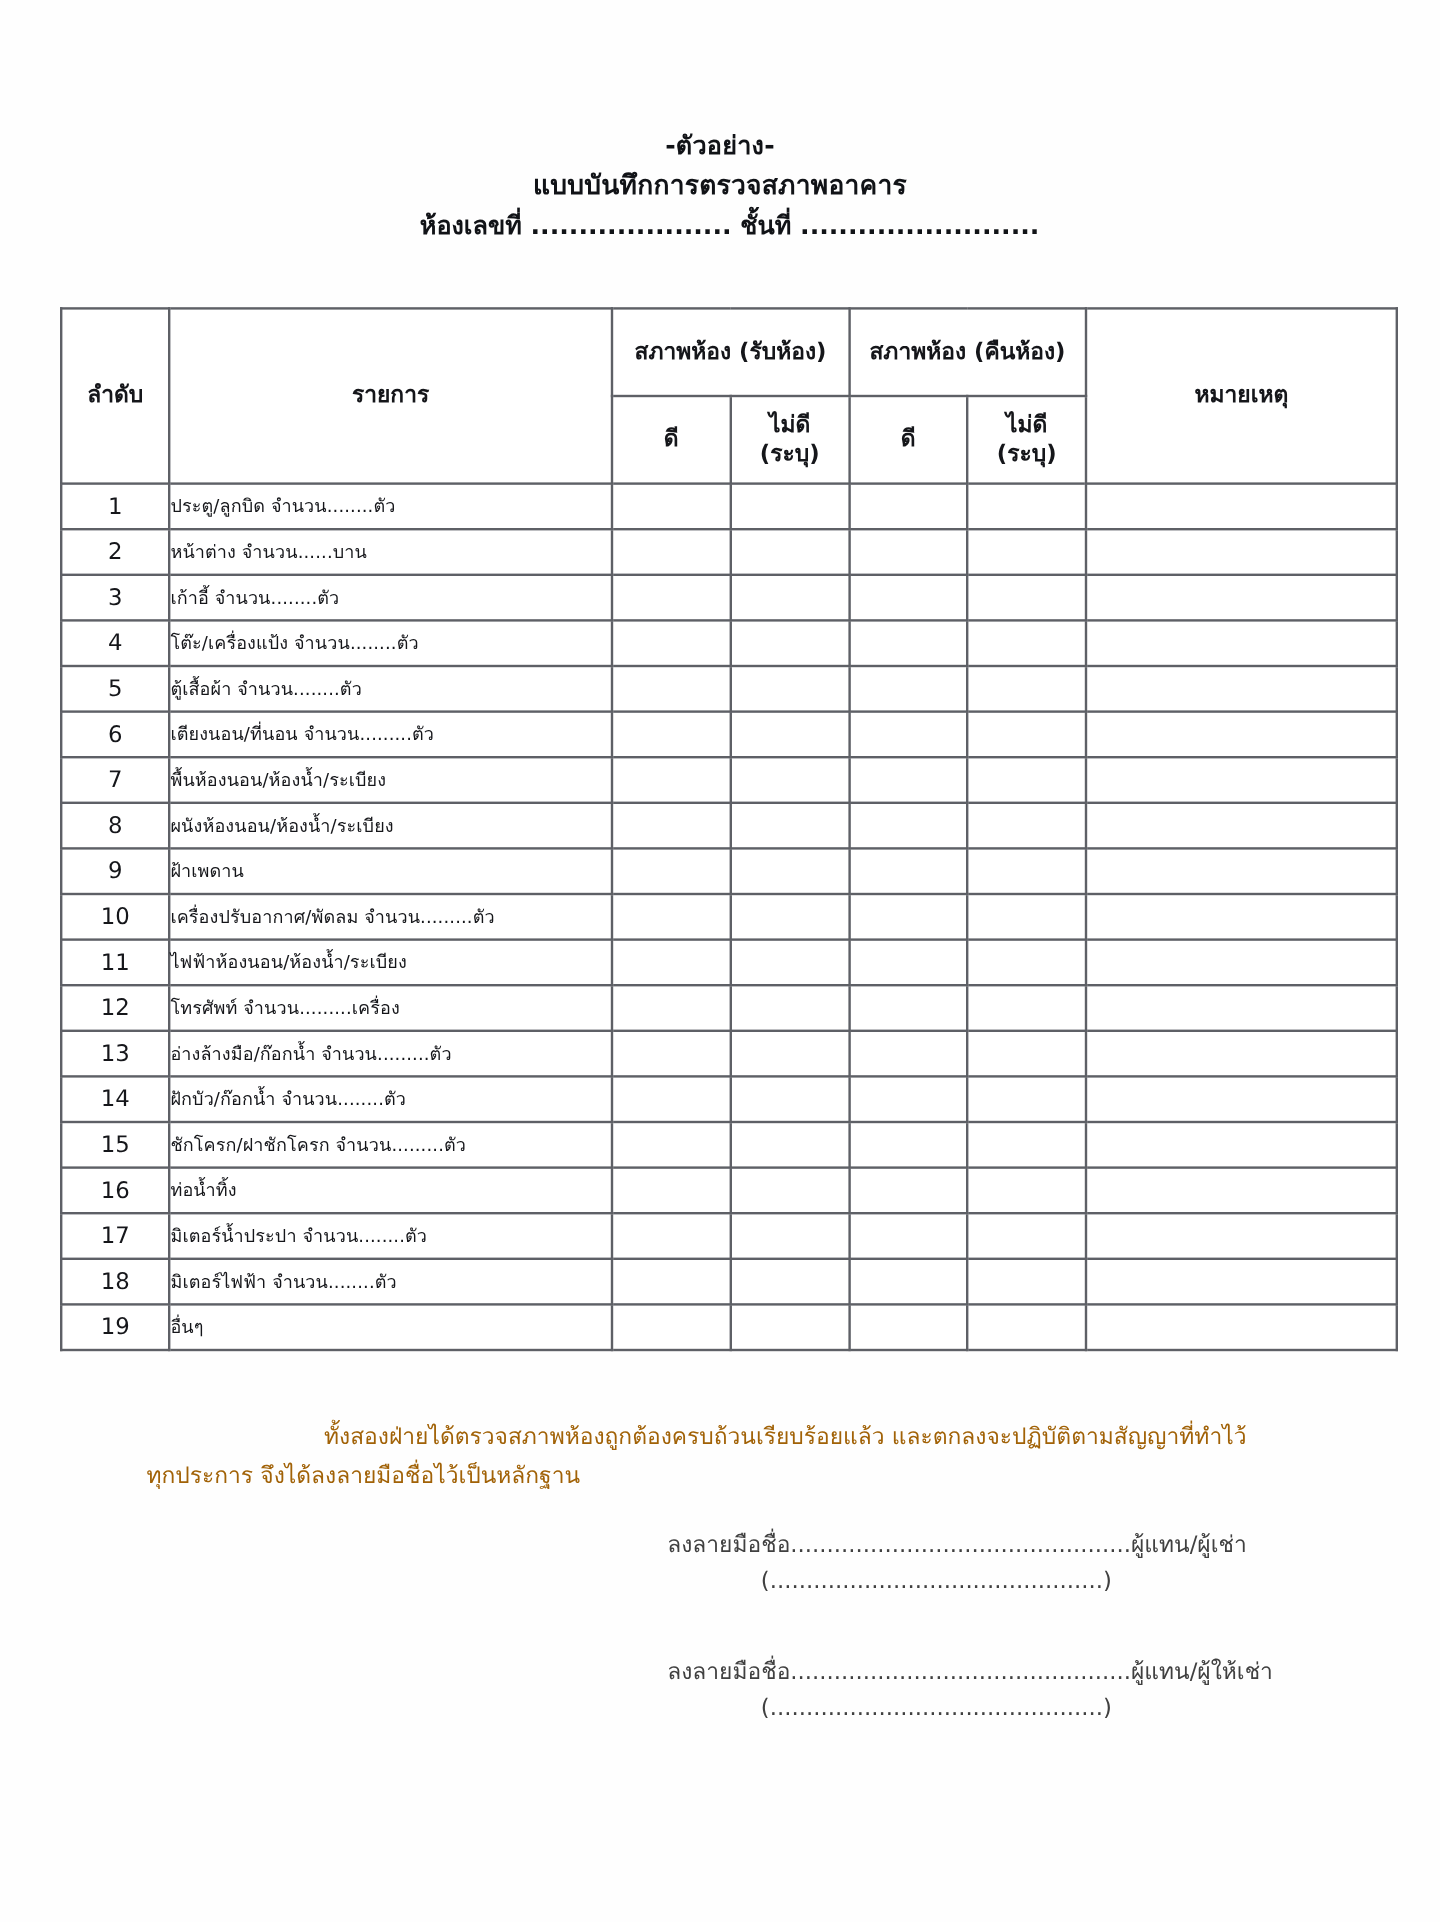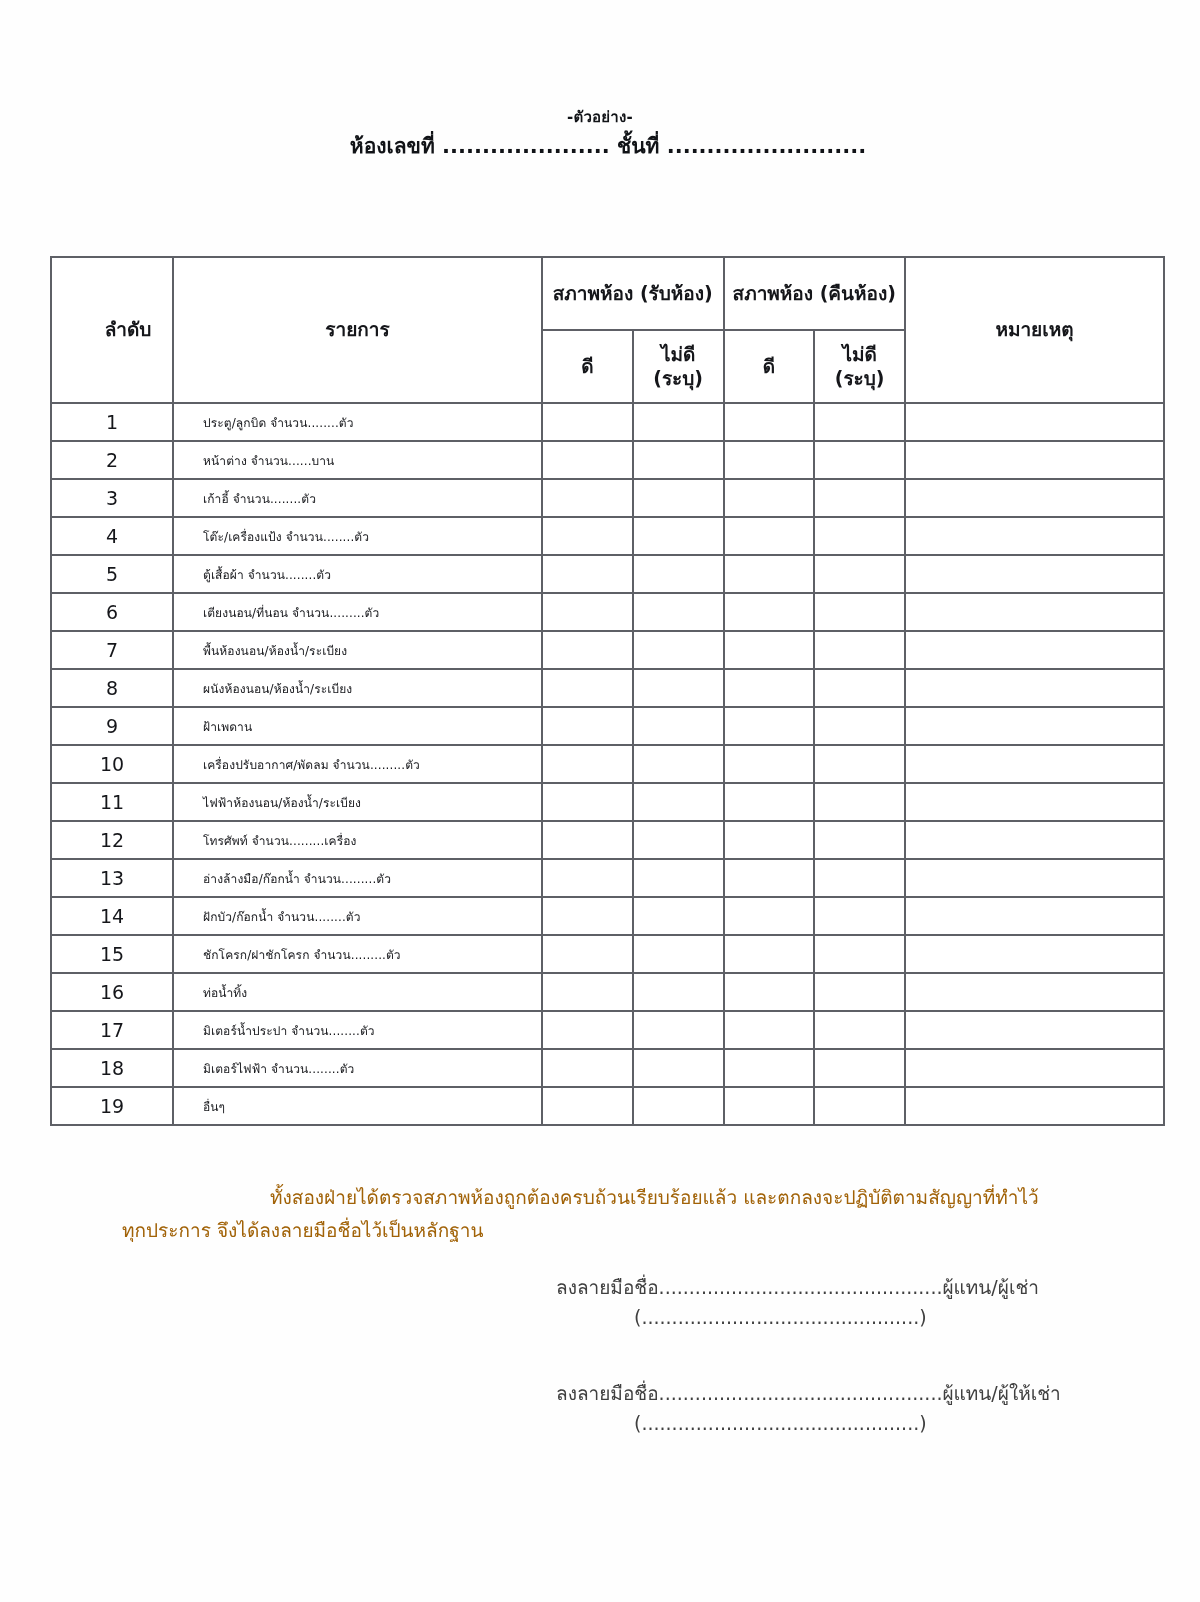--- a/index.html
+++ b/index.html
@@ -31,21 +31,21 @@
     width: 1200px;
     text-align: center;
     line-height: 1.32;
   }
   .title-line {
     display: block;
     font-weight: 700;
     color: #111317;
     letter-spacing: .2px;
   }
-  .title-sample { font-size: 15px; margin-bottom: 5px; }
+  .title-sample { font-size: 21px; margin-bottom: 5px; }
   .title-main   { font-size: 22px; margin-bottom: 5px; }
 
   .title-fields {
     display: block;
     font-size: 21px;
     font-weight: 700;
     color: #111317;
     white-space: pre;
     margin-left: 16px;
   }
@@ -67,39 +67,39 @@
     background: #ffffff;
   }
   .sheet-table th {
     font-weight: 700;
     font-size: 19px;
     vertical-align: middle;
     line-height: 1.26;
   }
 
   
-  th.h-no       { width: 88px;  height: 142px; padding-left: 32px; }
+  th.h-no       { width: 88px;  height: 142px; }
   th.h-item     { width: 367px; }
   th.h-group    { height: 71px; }
   th.h-sub      { height: 71px; width: 103px; }
   th.h-remark   { width: 257px; }
 
   
   .sheet-table tbody tr { height: 38px; }
   td.c-no {
     text-align: center;
     font-size: 19px;
     font-weight: 400;
     vertical-align: middle;
   }
   td.c-item {
-    font-size: 12px;
+    font-size: 15px;
     font-weight: 400;
     vertical-align: middle;
-    padding-left: 29px;
+    padding-left: 0;
     white-space: nowrap;
     letter-spacing: .1px;
   }
   td.c-mark, td.c-remark { }
 
   
   .closing {
     position: absolute;
     left: 122px;
     top: 1162px;
@@ -134,20 +134,21 @@
     padding-left: 78px;
   }
 </style>
 </head>
 <body>
 
 <div class="page">
 
   <div class="title-block">
     <span class="title-line title-sample">-ตัวอย่าง-</span>
+    <span class="title-line title-main">แบบบันทึกการตรวจสภาพอาคาร</span>
     <span class="title-fields">ห้องเลขที่ ..................... ชั้นที่ .........................</span>
   </div>
 
   <table class="sheet-table">
     <thead>
       <tr>
         <th class="h-no" rowspan="2">ลำดับ</th>
         <th class="h-item" rowspan="2">รายการ</th>
         <th class="h-group" colspan="2">สภาพห้อง (รับห้อง)</th>
         <th class="h-group" colspan="2">สภาพห้อง (คืนห้อง)</th>

